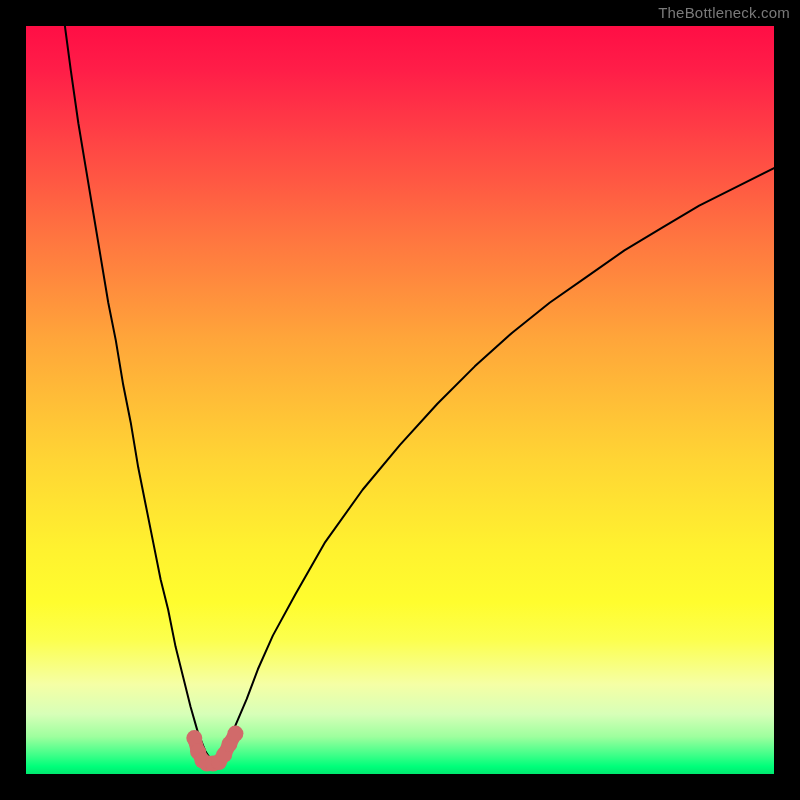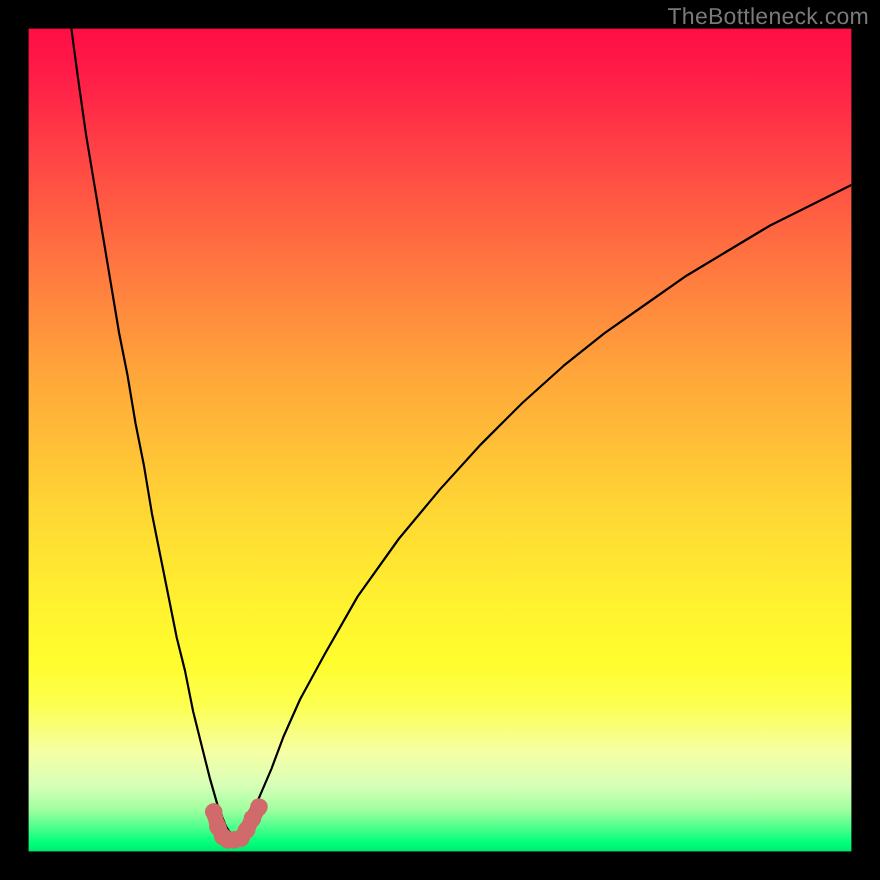--- a/index.html
+++ b/index.html
@@ -33,21 +33,21 @@
       #3dff88 97.5%,
       #00ff7a 99%,
       #00e96f 100%
     );
   }
   .watermark {
     position: absolute;
     top: 4px;
     right: 10px;
     color: #7a7a7a;
-    font-size: 21px;
+    font-size: 15px;
     font-weight: 500;
     letter-spacing: 0.2px;
     z-index: 5;
   }
   svg.plot {
     position: absolute;
     left: 0;
     top: 0;
     width: 748px;
     height: 748px;

